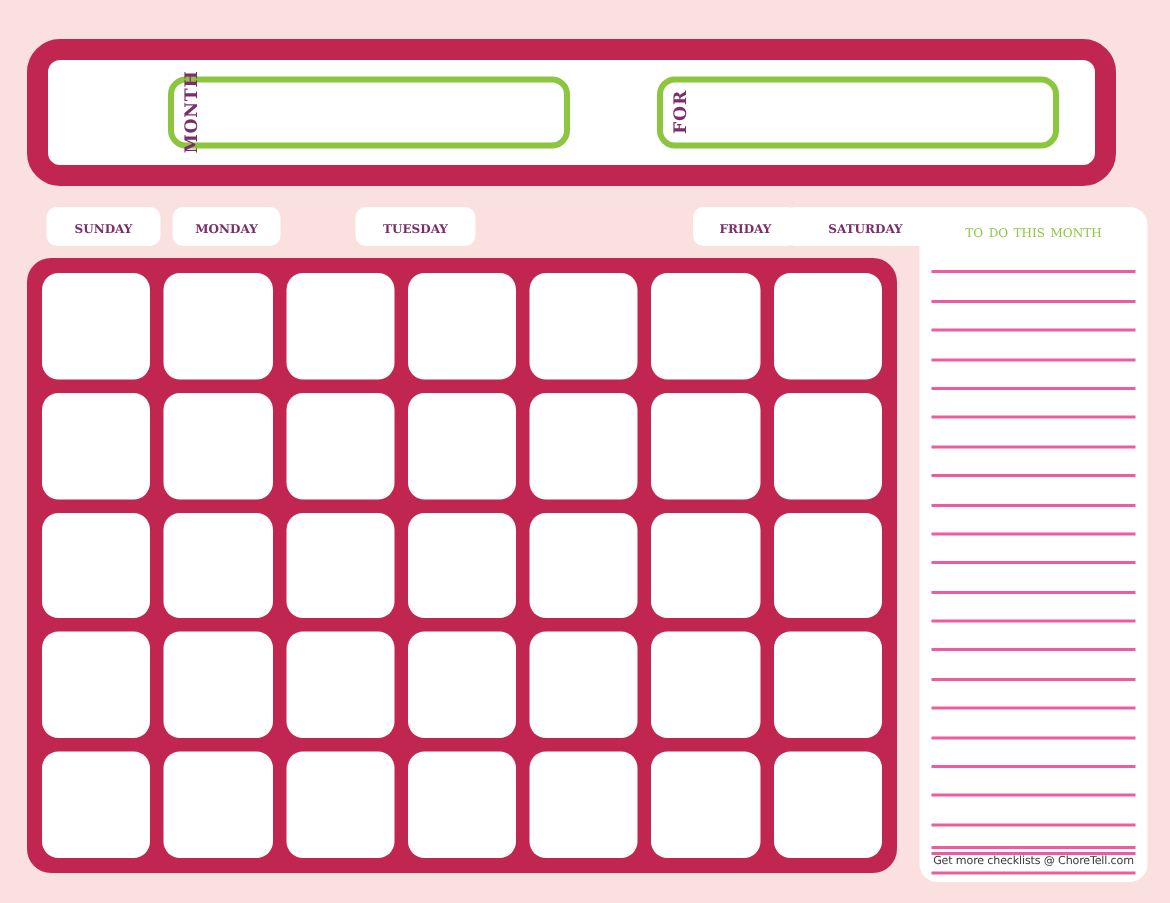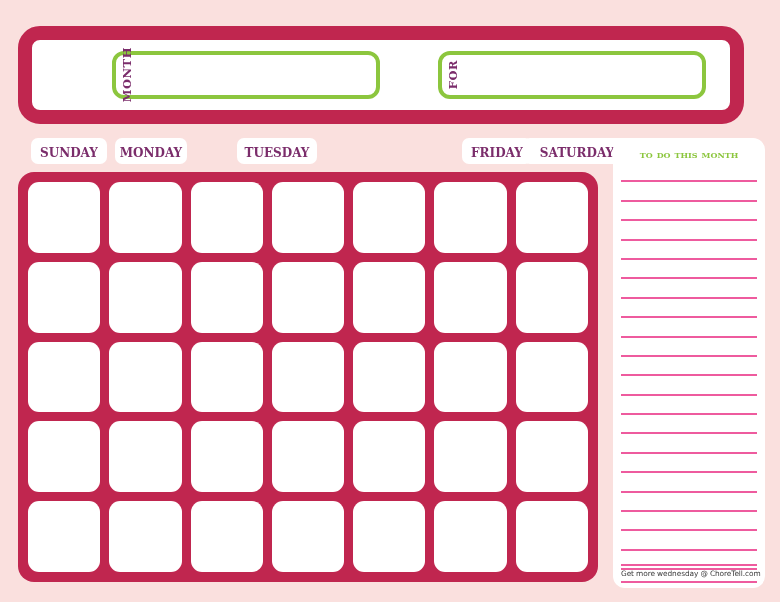--- a/index.html
+++ b/index.html
@@ -88,21 +88,21 @@
     top: 0;
     height: 26px;
     background: #ffffff;
     border-radius: 7px;
     display: flex;
     align-items: center;
     justify-content: center;
     color: #7b2d6b;
     font-family: "DejaVu Serif", serif;
     font-weight: bold;
-    font-size: 17px;
+    font-size: 11px;
     letter-spacing: 0px;
     text-transform: lowercase;
     font-variant: small-caps;
     user-select: none;
     white-space: nowrap;
   }
 
   
   #calendar-grid {
     position: absolute;
@@ -133,21 +133,21 @@
     height: 450px;
     background: #ffffff;
     border-radius: 12px;
     box-sizing: border-box;
     overflow: hidden;
   }
   #todo-title {
     text-align: center;
     color: #8cc63e;
     font-family: "DejaVu Serif", serif;
-    font-weight: bold;
+    font-weight: normal;
     font-size: 11.5px;
     letter-spacing: 0px;
     font-variant: small-caps;
     text-transform: lowercase;
     padding-top: 9px;
     padding-bottom: 2px;
     user-select: none;
     white-space: nowrap;
   }
   #todo-lines {
@@ -269,16 +269,16 @@
       <div class="todo-line"></div>
       <div class="todo-line"></div>
       <div class="todo-line"></div>
       <div class="todo-line"></div>
       <div class="todo-line"></div>
       <div class="todo-line"></div>
       <div class="todo-line"></div>
     </div>
   <div id="todo-footer">
     <div id="todo-footer-rule"></div>
-    <div id="todo-credit">Get more wednesday @ ChoreTell.com</div>
+    <div id="todo-credit">Get more checklists @ ChoreTell.com</div>
     <div id="todo-footer-rule-bottom"></div>
   </div>
 </div>
 
 </body></html>

